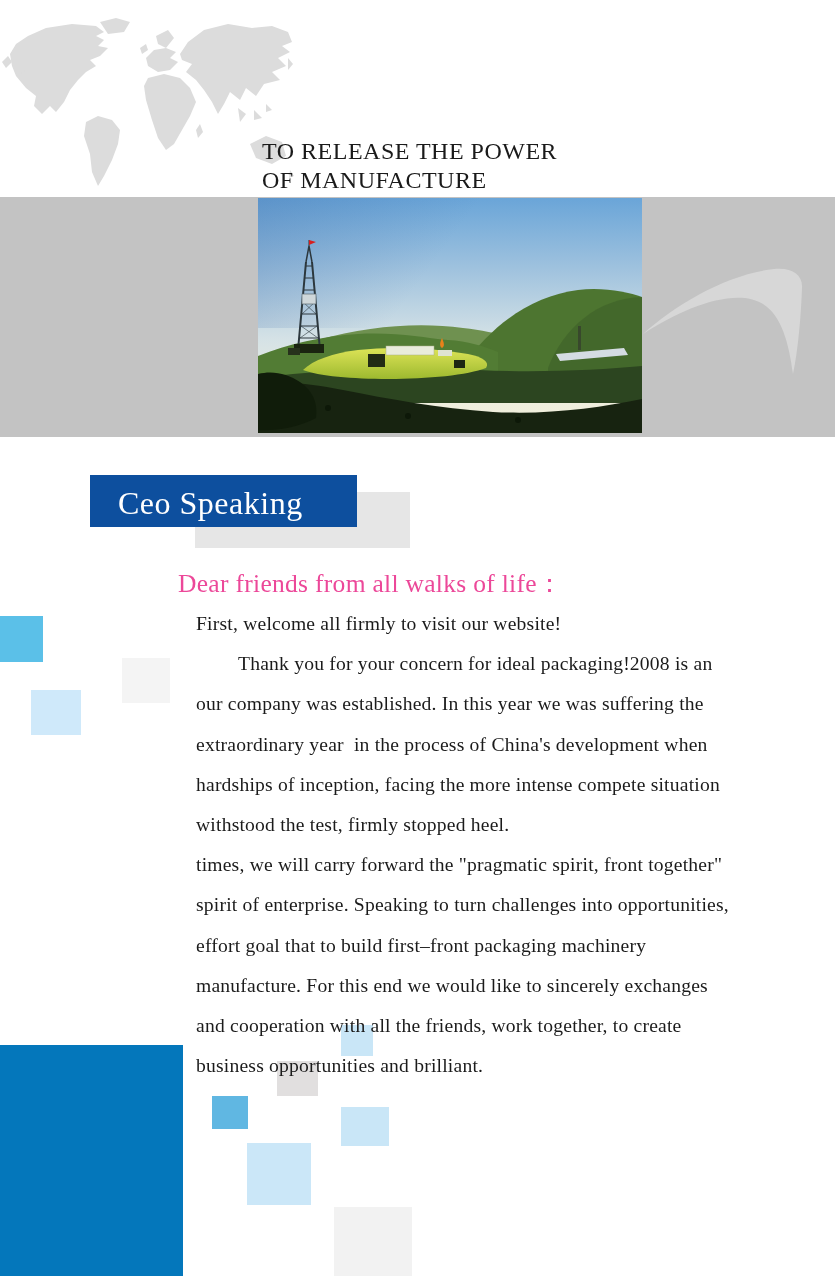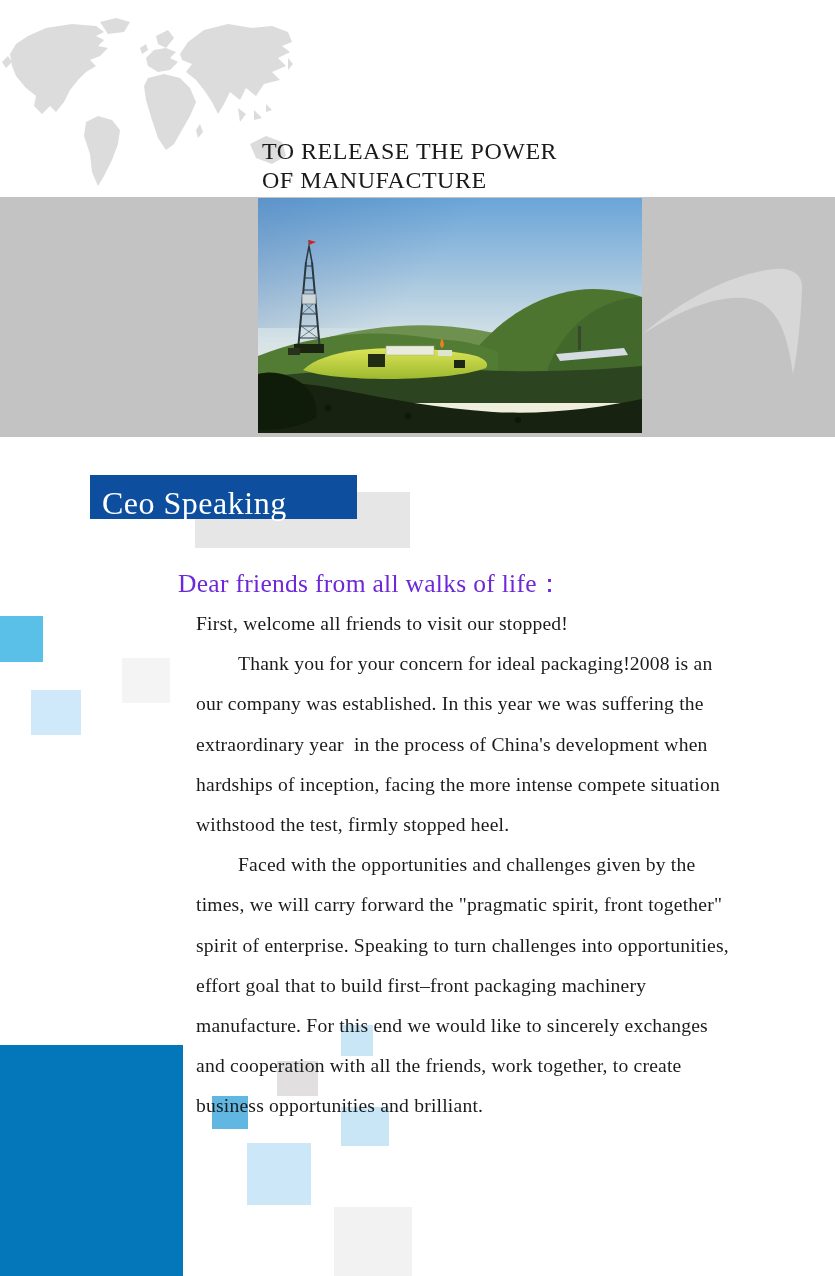--- a/index.html
+++ b/index.html
@@ -18,26 +18,26 @@
     white-space:pre;
   }
   
   .band{position:absolute;left:0;top:197px;width:835px;height:240px;background:#c3c3c3;z-index:1;}
   .swoosh{position:absolute;left:640px;top:262px;width:180px;height:118px;z-index:2;}
   .swoosh path{fill:#d7d7d7;}
   .hero-photo{position:absolute;left:258px;top:198px;width:384px;height:235px;z-index:3;}
   
   .ceo-gray{position:absolute;left:195px;top:492px;width:215px;height:56px;background:#e6e6e6;z-index:2;}
   .ceo-box{
-    position:absolute;left:90px;top:475px;width:267px;height:44px;background:#0d4f9e;z-index:3;
-    color:#ffffff;font-size:32px;line-height:56px;padding-left:12px;box-sizing:border-box;
+    position:absolute;left:90px;top:475px;width:267px;height:52px;background:#0d4f9e;z-index:3;
+    color:#ffffff;font-size:32px;line-height:56px;padding-left:28px;box-sizing:border-box;
     letter-spacing:0.5px;
   }
   
-  .salutation{position:absolute;left:178px;top:566px;font-size:25.5px;color:#6d28d9;z-index:5;white-space:pre;letter-spacing:0.3px;}
+  .salutation{position:absolute;left:178px;top:566px;font-size:25.5px;color:#ec4899;z-index:5;white-space:pre;letter-spacing:0.3px;}
   .letter-body{position:absolute;left:196px;top:604px;z-index:5;color:#1b1b1b;font-size:19.6px;line-height:40.2px;}
   .bline{white-space:pre;letter-spacing:0.2px;}
   .bline.indent{padding-left:42px;}
   
   .sq{position:absolute;z-index:2;}
   .sq-a{left:0;top:616px;width:43px;height:46px;background:#5bc0e8;}
   .sq-b{left:122px;top:658px;width:48px;height:45px;background:#f4f4f4;}
   .sq-c{left:31px;top:690px;width:50px;height:45px;background:#cfe9fa;}
   .sq-d{left:341px;top:1025px;width:32px;height:31px;background:#c9e6f7;}
   .sq-e{left:277px;top:1061px;width:41px;height:35px;background:#e1dfdf;}
@@ -128,27 +128,26 @@
     <rect x="44" y="96" width="14" height="10" fill="#cfd7da" stroke="#5a676e" stroke-width="0.7"></rect>
     <rect x="36" y="146" width="30" height="9" fill="#1a2410"></rect>
     <rect x="30" y="150" width="12" height="7" fill="#27311c"></rect>
   </svg>
 
   <div class="ceo-gray"></div>
   <div class="ceo-box">Ceo Speaking</div>
 
   <div class="salutation">Dear friends from all walks of life：</div>
   <div class="letter-body">
-      <div class="bline">First, welcome all friends to visit our stopped!</div>
+      <div class="bline">First, welcome all firmly to visit our website!</div>
       <div class="bline indent">Thank you for your concern for ideal packaging!2008 is an</div>
       <div class="bline">our company was established. In this year we was suffering the</div>
       <div class="bline">extraordinary year  in the process of China's development when</div>
       <div class="bline">hardships of inception, facing the more intense compete situation</div>
       <div class="bline">withstood the test, firmly stopped heel.</div>
-      <div class="bline indent">Faced with the opportunities and challenges given by the</div>
       <div class="bline">times, we will carry forward the "pragmatic spirit, front together"</div>
       <div class="bline">spirit of enterprise. Speaking to turn challenges into opportunities,</div>
       <div class="bline">effort goal that to build first–front packaging machinery</div>
       <div class="bline">manufacture. For this end we would like to sincerely exchanges</div>
       <div class="bline">and cooperation with all the friends, work together, to create</div>
       <div class="bline">business opportunities and brilliant.</div>
     </div>
 
   <div class="sq sq-a"></div>
   <div class="sq sq-b"></div>

